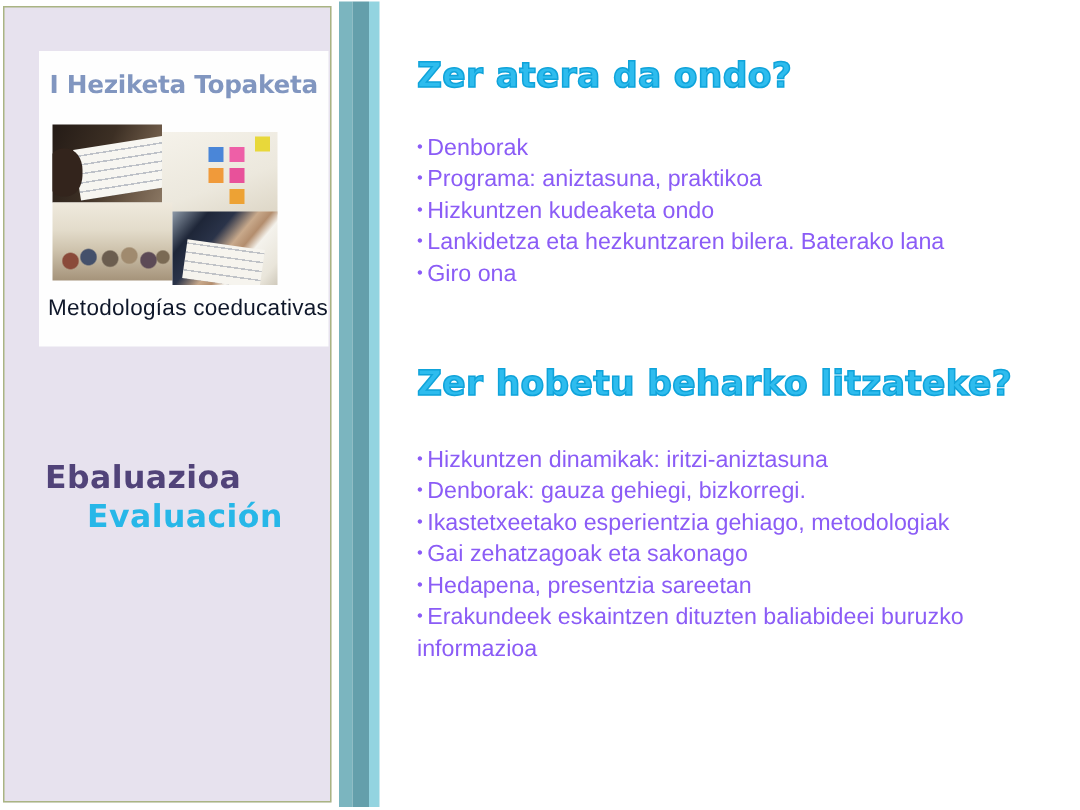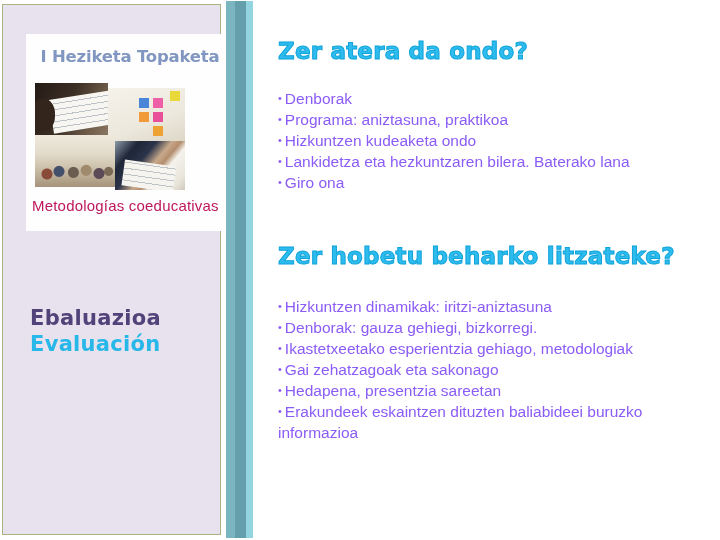--- a/index.html
+++ b/index.html
@@ -10,24 +10,24 @@
   .left-panel{position:absolute;left:2px;top:4px;width:219px;height:531px;
               background:#e7e2ee;border:1px solid #aab483;box-sizing:border-box;}
 
   
   .accent-bar{position:absolute;left:226px;top:1px;width:27px;height:537px;display:flex;}
   .stripe1{width:9px;height:100%;background:#7bb5bf;}
   .stripe2{width:11px;height:100%;background:#649fab;}
   .stripe3{width:7px;height:100%;background:#93d4e0;}
 
   
-  .card{position:absolute;left:23px;top:29px;width:208px;height:197px;background:#fefefe;}
+  .card{position:absolute;left:23px;top:29px;width:193px;height:197px;background:#fefefe;}
   .card-title{margin-top:13px;text-align:center;font-family:"DejaVu Sans",sans-serif;
               font-weight:bold;font-size:16.5px;color:#8196c0;letter-spacing:-0.2px;}
-  .card-caption{position:absolute;left:6px;top:163px;font-size:15px;color:#be185d;
+  .card-caption{position:absolute;left:6px;top:163px;font-size:15px;color:#0f172a;
                 letter-spacing:0.2px;white-space:nowrap;}
 
   
   .collage{position:absolute;left:9px;top:49px;width:150px;height:107px;}
   .ph{position:absolute;overflow:hidden;}
   .ph-tl{left:0;top:0;width:73px;height:52px;
          background:linear-gradient(115deg,#241b16 0%,#3c2f24 45%,#6b5846 75%,#8a7763 100%);}
   .ph-tl .paper{position:absolute;left:16px;top:12px;width:62px;height:34px;background:#f7f6f1;
          transform:rotate(-9deg);
          background-image:repeating-linear-gradient(0deg,rgba(120,130,150,0) 0 5px,rgba(120,130,150,.45) 5px 6px);}
@@ -47,21 +47,21 @@
   .ph-br{left:80px;top:58px;width:70px;height:49px;
          background:linear-gradient(130deg,#8e9aa8 0%,#1e2638 22%,#2a3349 38%,#c8a98b 52%,#b38d6d 60%,#f4f2ec 68%,#e9e5da 88%,#cfc9bb 100%);}
   .ph-br .sheet{position:absolute;left:8px;top:22px;width:52px;height:26px;background:#f6f4ee;
          transform:rotate(8deg);
          background-image:repeating-linear-gradient(0deg,rgba(110,120,140,0) 0 5px,rgba(110,120,140,.4) 5px 6px);}
 
   
   .eval-label{position:absolute;left:27px;top:300px;font-family:"DejaVu Sans",sans-serif;
               font-weight:800;font-size:21px;line-height:26px;letter-spacing:0.3px;}
   .eval-eu{color:#514379;}
-  .eval-es{color:#27b7e8;}
+  .eval-es{color:#27b7e8;margin-left:28px;}
 
   
   .content{position:absolute;left:278px;top:0;width:432px;}
   .section-heading{position:absolute;left:0;margin:0;font-family:"DejaVu Sans",sans-serif;
                    font-weight:800;font-size:23px;color:#2ebcee;
                    -webkit-text-stroke:1px #0fa3da;letter-spacing:0.2px;white-space:nowrap;}
   .heading-1{top:38px;}
   .heading-2{top:243px;}
   .bullets{position:absolute;left:0;width:432px;font-size:15.5px;line-height:21px;color:#8b5cf6;}
   .bullets-1{top:88px;}

